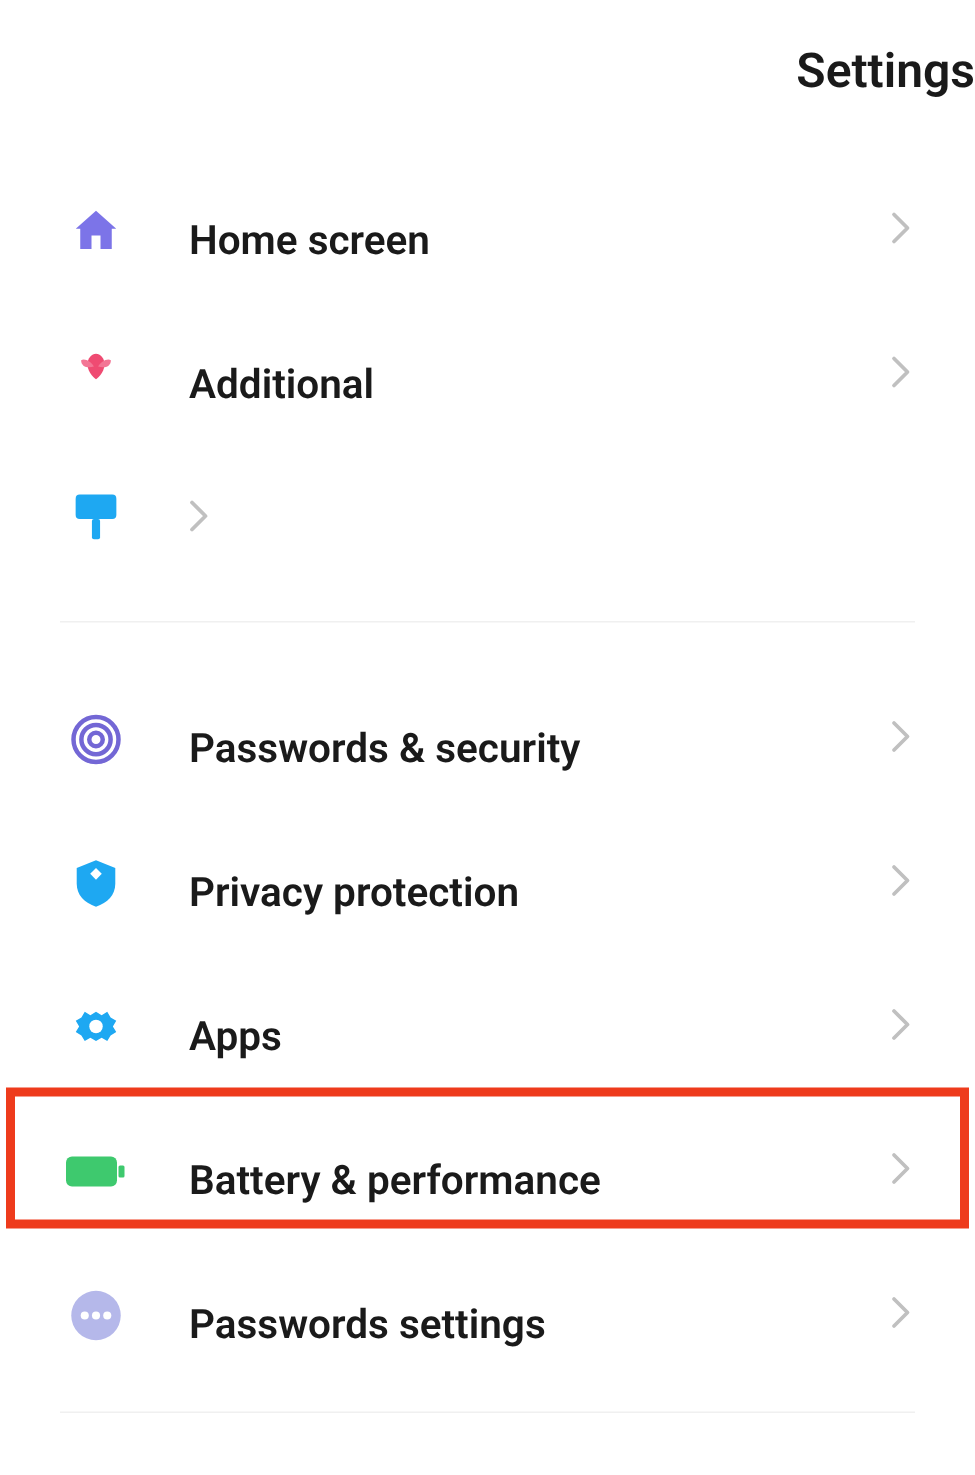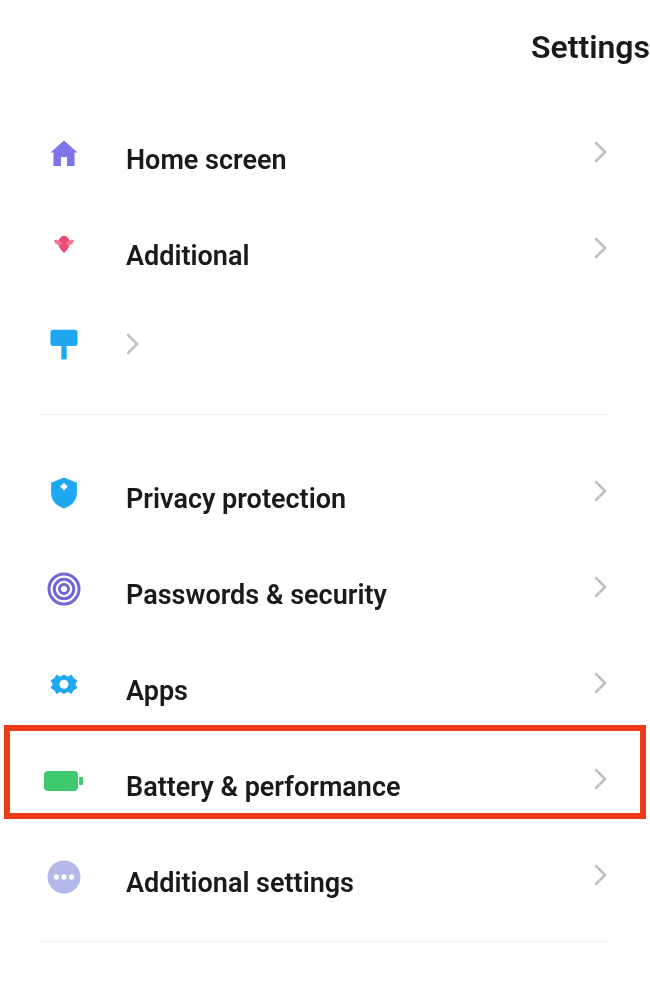--- a/index.html
+++ b/index.html
@@ -119,42 +119,42 @@
       <svg width="14" height="24" viewBox="0 0 14 24">
           <path fill="none" stroke="#c0c0c0" stroke-width="2.5" stroke-linecap="round" stroke-linejoin="round" d="M2 3l9 9-9 9"></path>
         </svg>
     </span>
   </div>
 
   <div class="divider"></div>
 
   <div class="list-item">
     <span class="icon-wrap">
+      <svg width="36" height="36" viewBox="0 0 24 24">
+          <circle fill="none" stroke="#7367d5" stroke-width="2" cx="12" cy="12" r="10"></circle>
+          <circle fill="none" stroke="#7367d5" stroke-width="2" cx="12" cy="12" r="6.5"></circle>
+          <circle fill="none" stroke="#7367d5" stroke-width="2" cx="12" cy="12" r="3"></circle>
+        </svg>
+    </span>
+    <span class="item-label">Passwords &amp; security</span>
+    <span class="chevron">
+      <svg width="14" height="24" viewBox="0 0 14 24">
+          <path fill="none" stroke="#c0c0c0" stroke-width="2.5" stroke-linecap="round" stroke-linejoin="round" d="M2 3l9 9-9 9"></path>
+        </svg>
+    </span>
+  </div>
+
+  <div class="list-item">
+    <span class="icon-wrap">
       <svg width="32" height="36" viewBox="0 0 24 28">
           <path fill="#1ea8f2" d="M12 2l10 4v8c0 6-4 10-10 12C6 24 2 20 2 14V6l10-4z"></path>
           <path fill="#fff" d="M12 6l3 3-3 3-3-3 3-3z"></path>
         </svg>
     </span>
     <span class="item-label">Privacy protection</span>
-    <span class="chevron">
-      <svg width="14" height="24" viewBox="0 0 14 24">
-          <path fill="none" stroke="#c0c0c0" stroke-width="2.5" stroke-linecap="round" stroke-linejoin="round" d="M2 3l9 9-9 9"></path>
-        </svg>
-    </span>
-  </div>
-
-  <div class="list-item">
-    <span class="icon-wrap">
-      <svg width="36" height="36" viewBox="0 0 24 24">
-          <circle fill="none" stroke="#7367d5" stroke-width="2" cx="12" cy="12" r="10"></circle>
-          <circle fill="none" stroke="#7367d5" stroke-width="2" cx="12" cy="12" r="6.5"></circle>
-          <circle fill="none" stroke="#7367d5" stroke-width="2" cx="12" cy="12" r="3"></circle>
-        </svg>
-    </span>
-    <span class="item-label">Passwords &amp; security</span>
     <span class="chevron">
       <svg width="14" height="24" viewBox="0 0 14 24">
           <path fill="none" stroke="#c0c0c0" stroke-width="2.5" stroke-linecap="round" stroke-linejoin="round" d="M2 3l9 9-9 9"></path>
         </svg>
     </span>
   </div>
 
   <div class="list-item">
     <span class="icon-wrap">
       <svg width="36" height="36" viewBox="0 0 24 24">
@@ -187,21 +187,21 @@
 
   <div class="list-item">
     <span class="icon-wrap">
       <svg width="36" height="36" viewBox="0 0 24 24">
           <circle fill="#b5b8ea" cx="12" cy="12" r="11"></circle>
           <circle fill="#fff" cx="7" cy="12" r="1.8"></circle>
           <circle fill="#fff" cx="12" cy="12" r="1.8"></circle>
           <circle fill="#fff" cx="17" cy="12" r="1.8"></circle>
         </svg>
     </span>
-    <span class="item-label">Additional settings</span>
+    <span class="item-label">Passwords settings</span>
     <span class="chevron">
       <svg width="14" height="24" viewBox="0 0 14 24">
           <path fill="none" stroke="#c0c0c0" stroke-width="2.5" stroke-linecap="round" stroke-linejoin="round" d="M2 3l9 9-9 9"></path>
         </svg>
     </span>
   </div>
 
   <div class="divider" style="margin-top:16px;"></div>
 
 </div>

